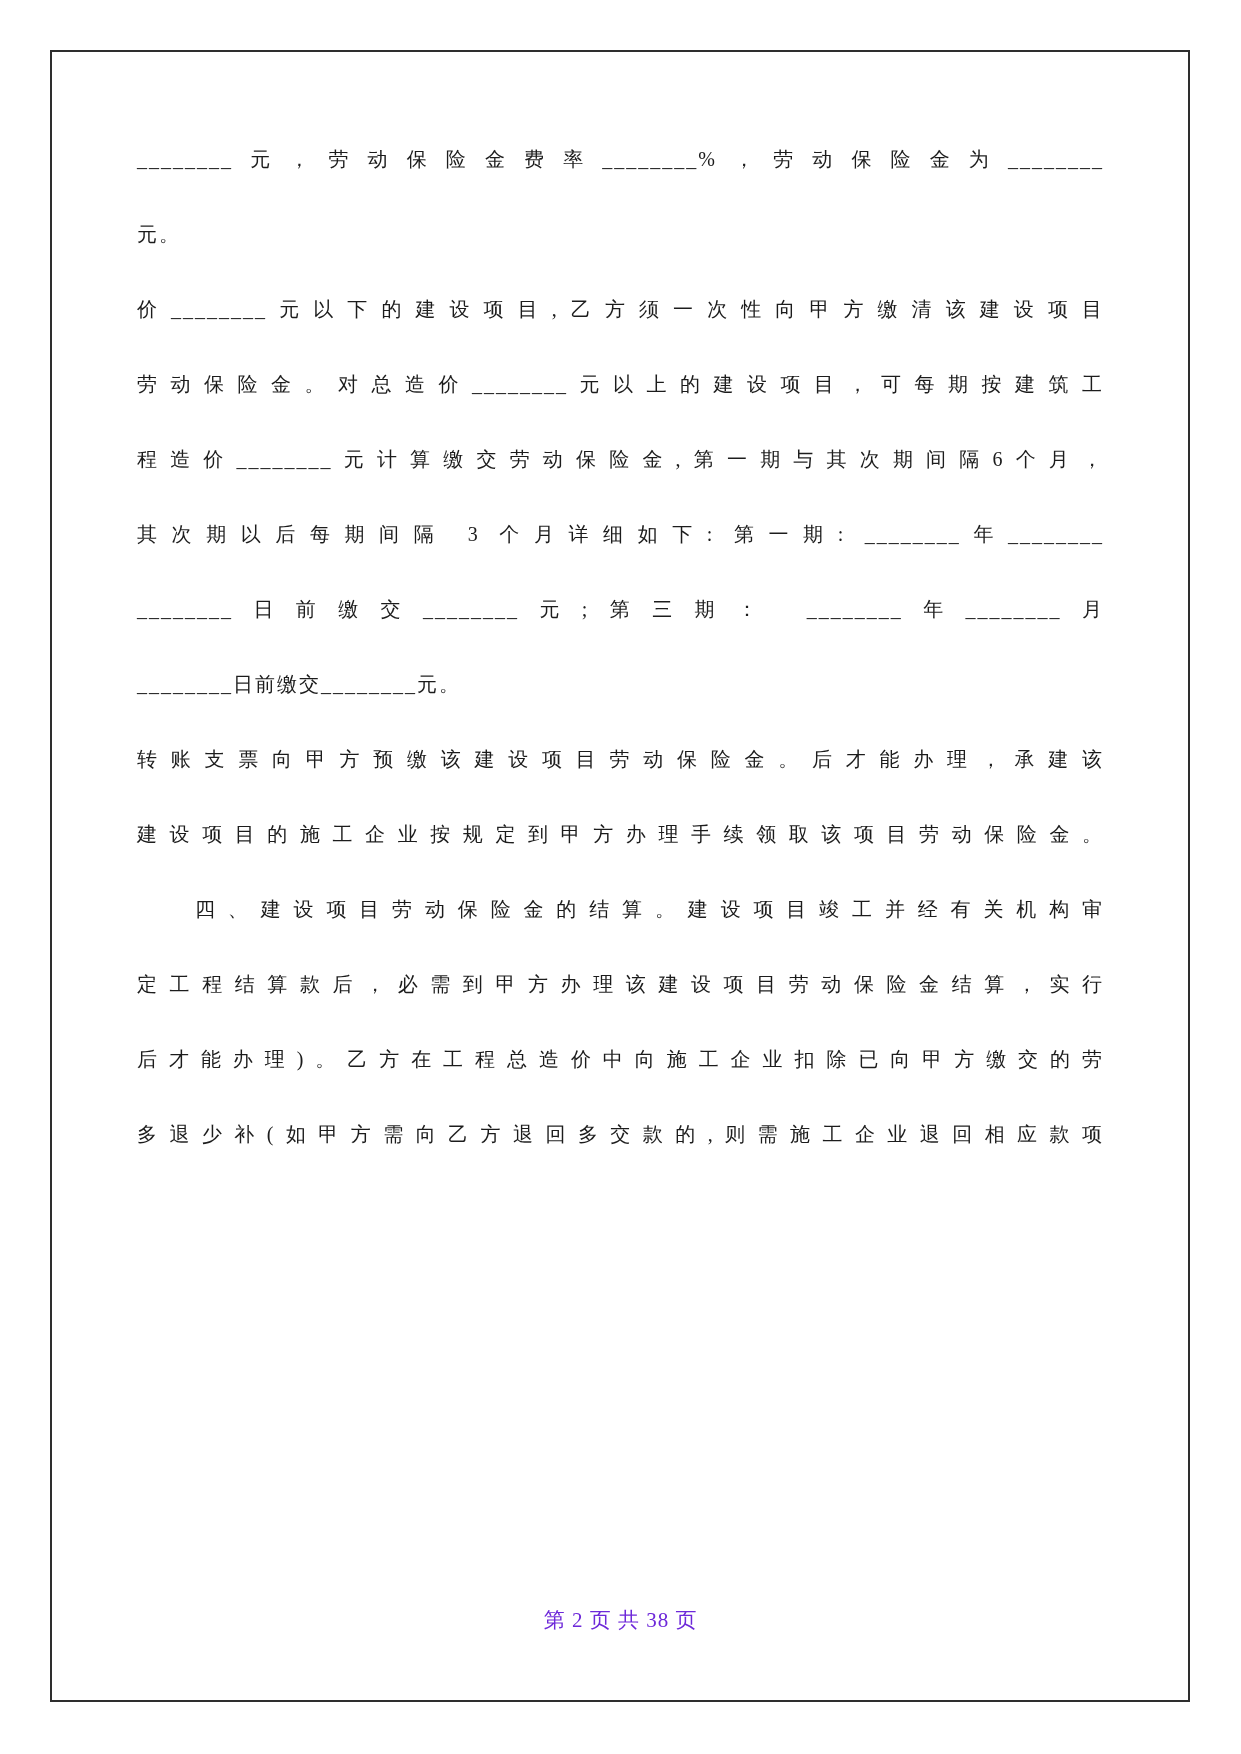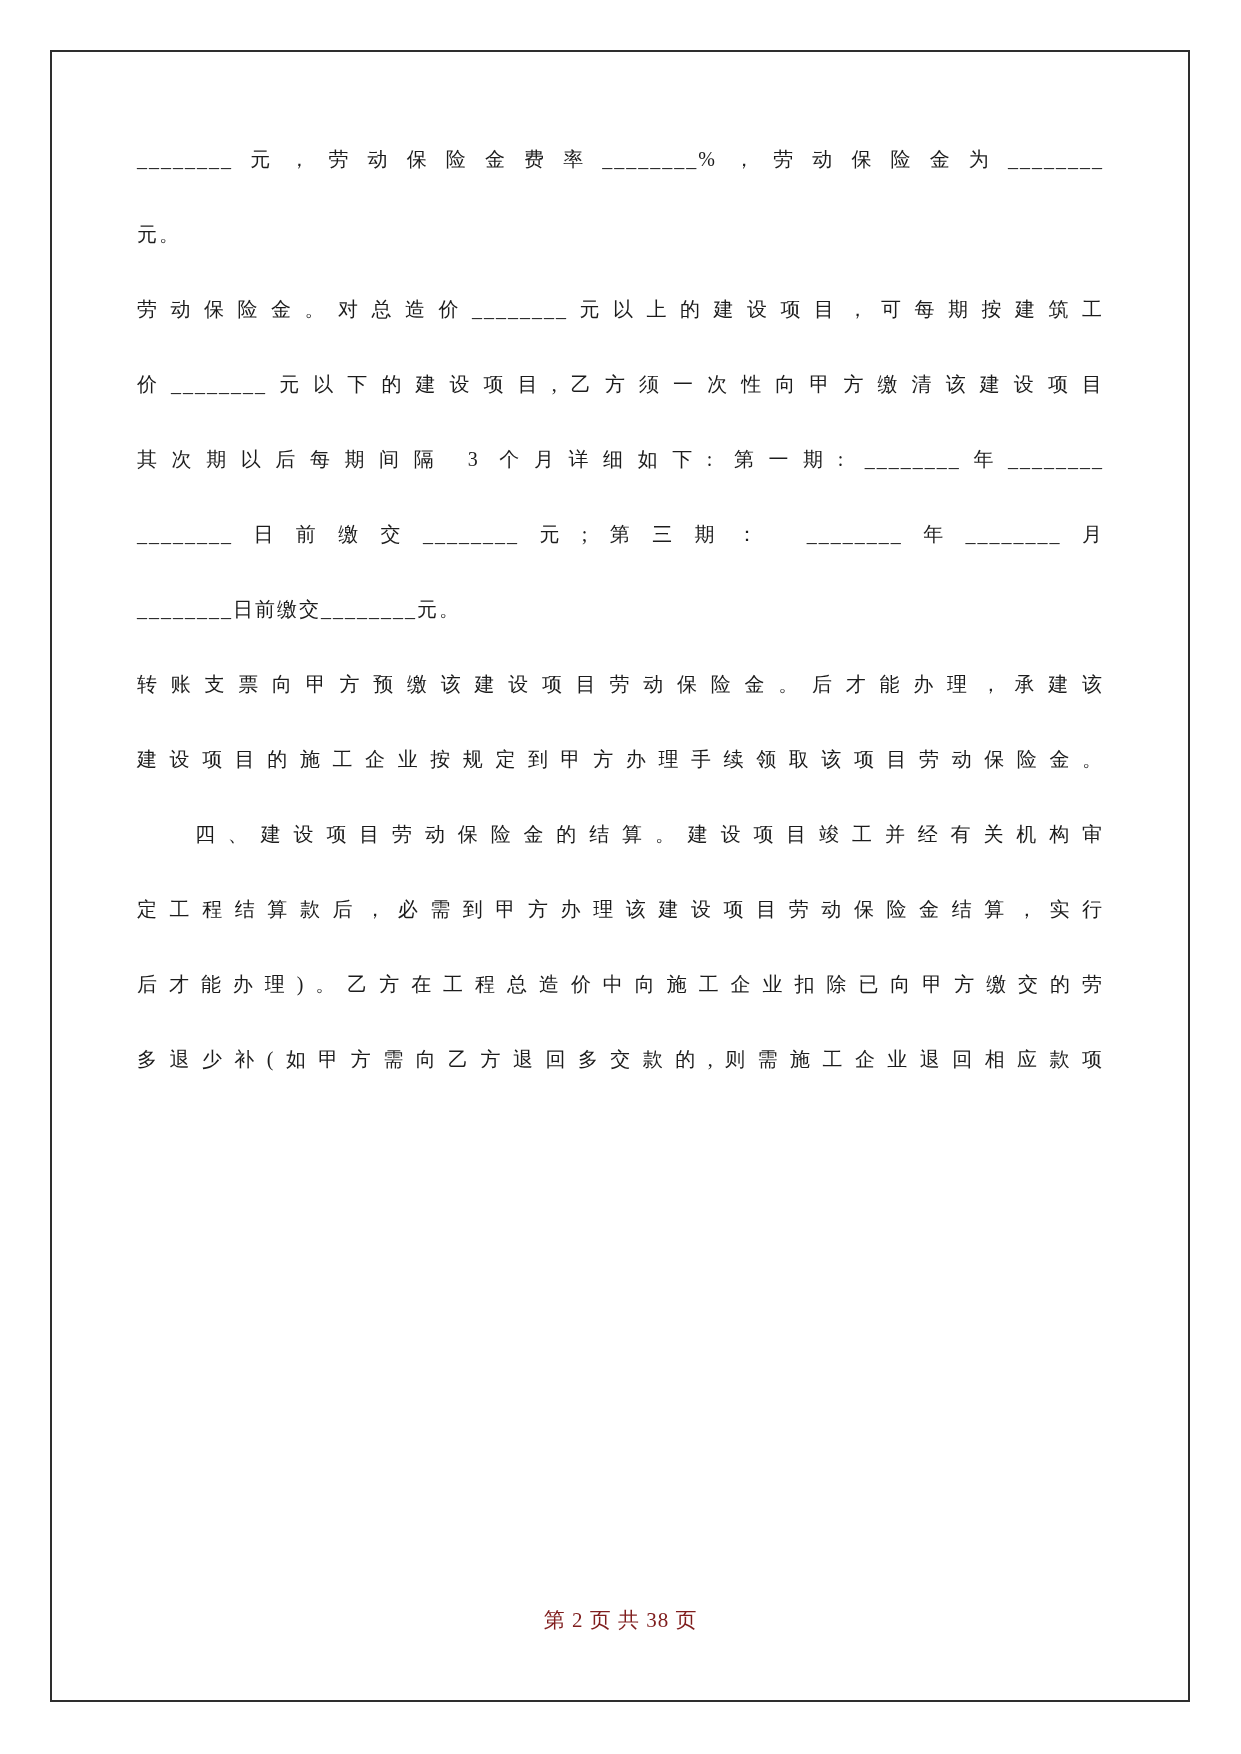--- a/index.html
+++ b/index.html
@@ -51,33 +51,34 @@
   .footer {
     position: absolute;
     left: 0;
     top: 1602px;
     width: 100%;
     height: 36px;
     line-height: 36px;
     text-align: center;
     font-size: 21px;
     letter-spacing: 1px;
-    color: #7f1d1d;
+    color: #6d28d9;
   }
 </style>
 </head>
 <body>
 
 <div class="page-border"></div>
 
 <div class="content">
   <div class="line">________元，劳动保险金费率________%，劳动保险金为________</div>
   <div class="line no-justify">元。</div>
+  <div class="line">价________元以下的建设项目,乙方须一次性向甲方缴清该建设项目</div>
   <div class="line">劳动保险金。对总造价________元以上的建设项目，可每期按建筑工</div>
-  <div class="line">价________元以下的建设项目,乙方须一次性向甲方缴清该建设项目</div>
+  <div class="line">程造价________元计算缴交劳动保险金,第一期与其次期间隔6个月，</div>
   <div class="line">其次期以后每期间隔 3 个月详细如下: 第一期: ________年________</div>
   <div class="line">________日前缴交________元;第三期： ________年________月</div>
   <div class="line no-justify">________日前缴交________元。</div>
   <div class="line">转账支票向甲方预缴该建设项目劳动保险金。后才能办理，承建该</div>
   <div class="line">建设项目的施工企业按规定到甲方办理手续领取该项目劳动保险金。</div>
   <div class="line indent">四、建设项目劳动保险金的结算。建设项目竣工并经有关机构审</div>
   <div class="line">定工程结算款后，必需到甲方办理该建设项目劳动保险金结算，实行</div>
   <div class="line">后才能办理)。乙方在工程总造价中向施工企业扣除已向甲方缴交的劳</div>
   <div class="line">多退少补(如甲方需向乙方退回多交款的,则需施工企业退回相应款项</div>
 </div>

